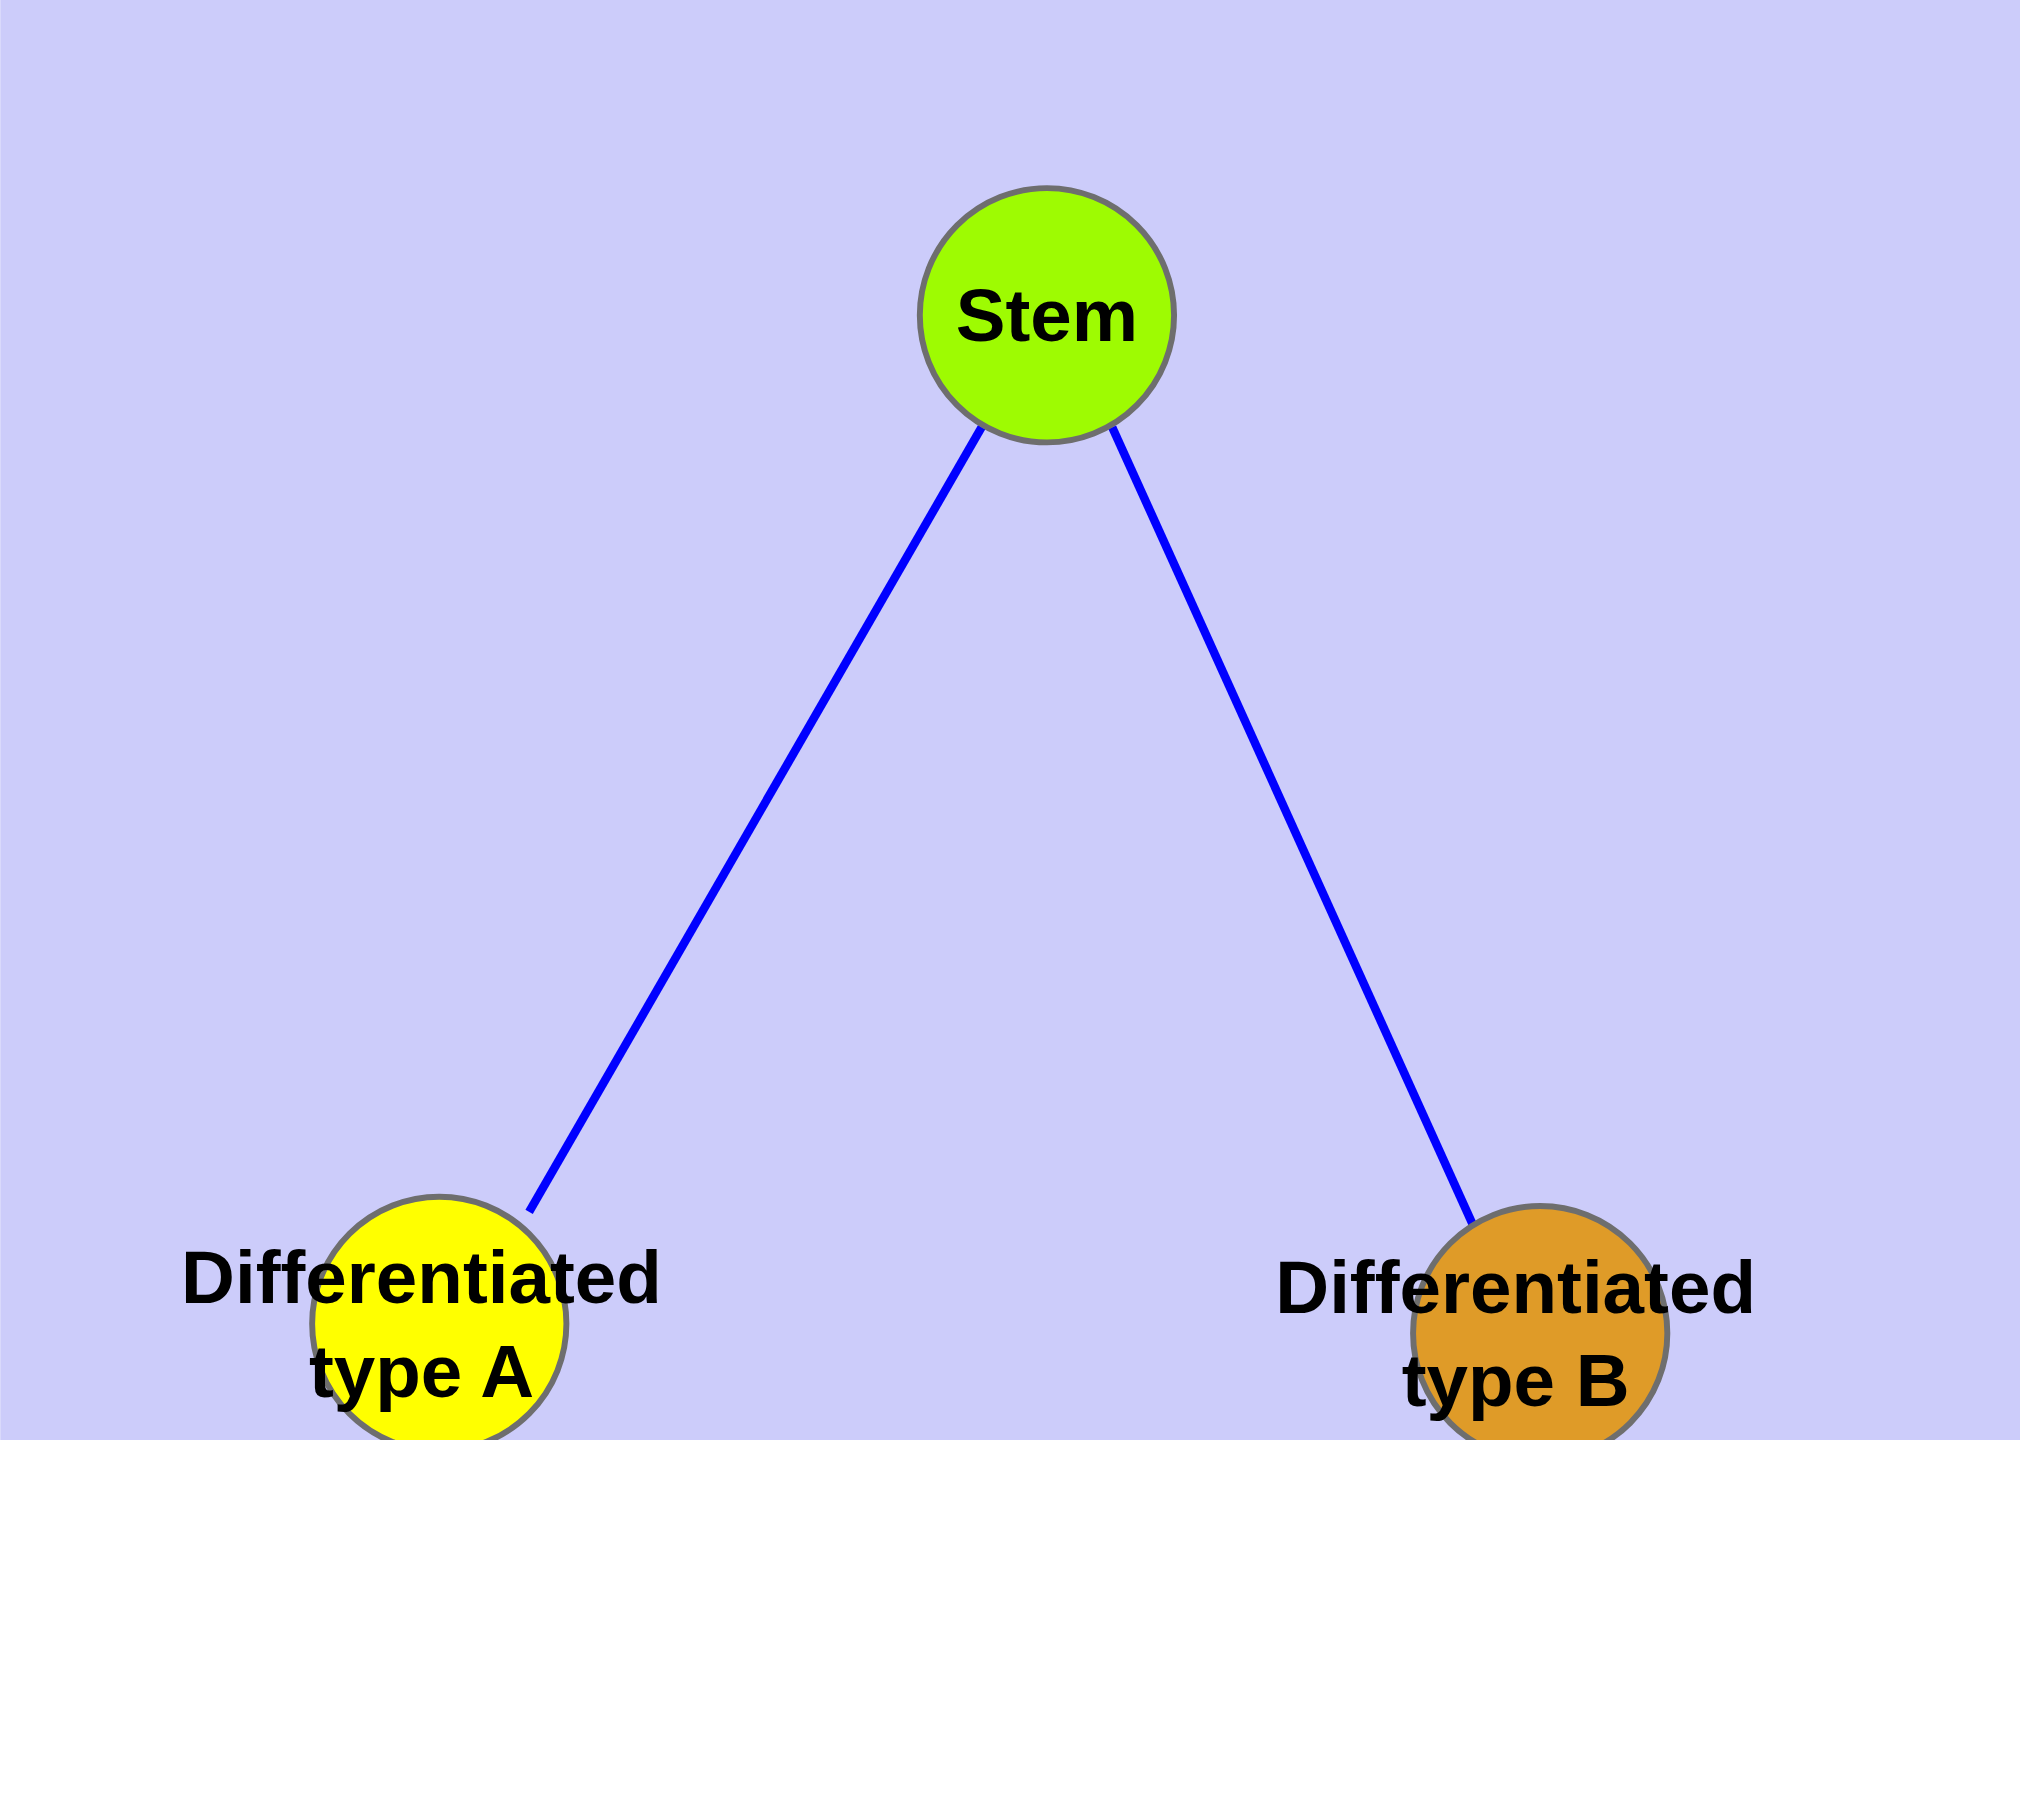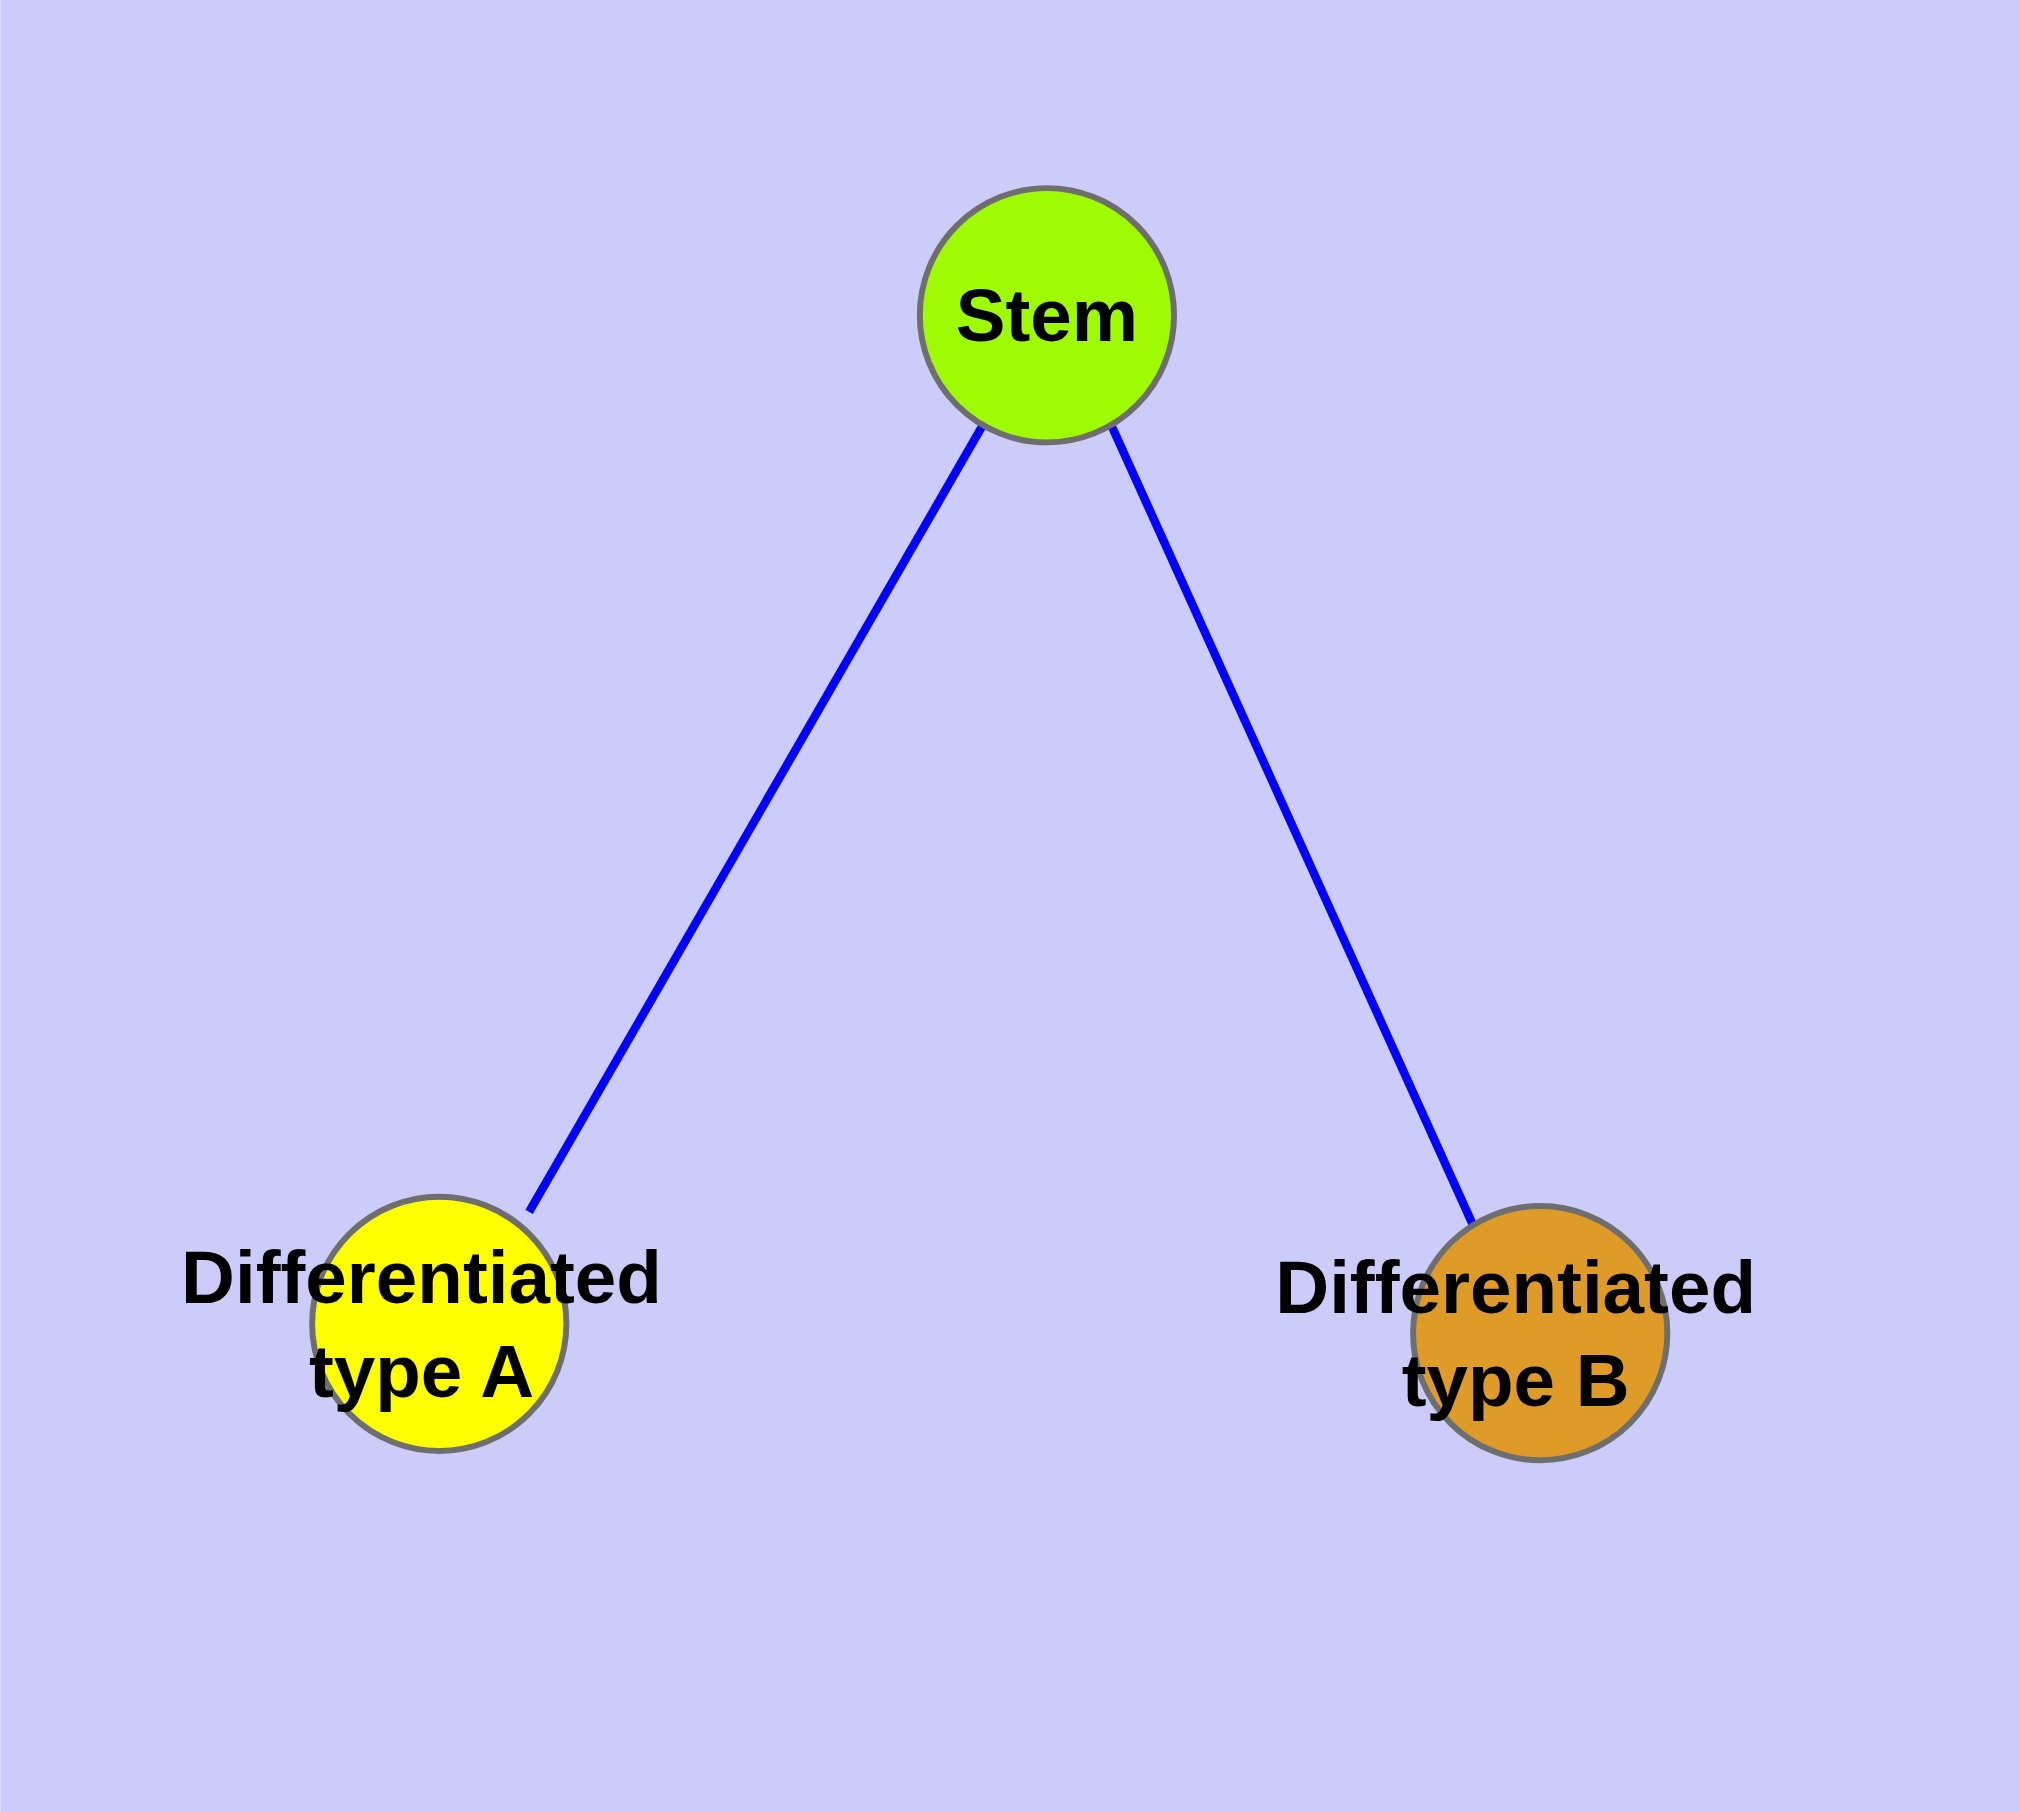--- a/index.html
+++ b/index.html
@@ -32,21 +32,21 @@
     font-family: "Liberation Sans", sans-serif;
     font-weight: bold;
     fill: #000000;
     text-anchor: middle;
     dominant-baseline: alphabetic;
   }
 </style>
 </head>
 <body>
 
-<div id="canvas" style="width: 2021px; height: 1812px;">
+<div id="canvas" style="width: 2021px; height: 1440px;">
   <svg id="graph-svg" viewBox="0 0 2384 2138" preserveAspectRatio="xMidYMid meet" style="width: 2021px; height: 1812px;">
     <rect id="bg-rect" x="0" y="0" width="2384" height="2138" fill="#ccccfa"></rect>
     <g id="edge-layer">
         <line class="edge-line" x1="1158" y1="504" x2="624" y2="1430" stroke="#0000ff" stroke-width="10"></line>
         <line class="edge-line" x1="1312" y1="504" x2="1737" y2="1444" stroke="#0000ff" stroke-width="10"></line>
       </g>
     <g id="node-layer">
         <g>
           <circle class="node-circle" cx="1235" cy="372" r="150" fill="#9efb02" stroke="#6e6e6e" stroke-width="7"></circle>
           <text class="node-label" x="1235" y="402.8" font-size="88" font-weight="bold" fill="#000000">Stem</text>

